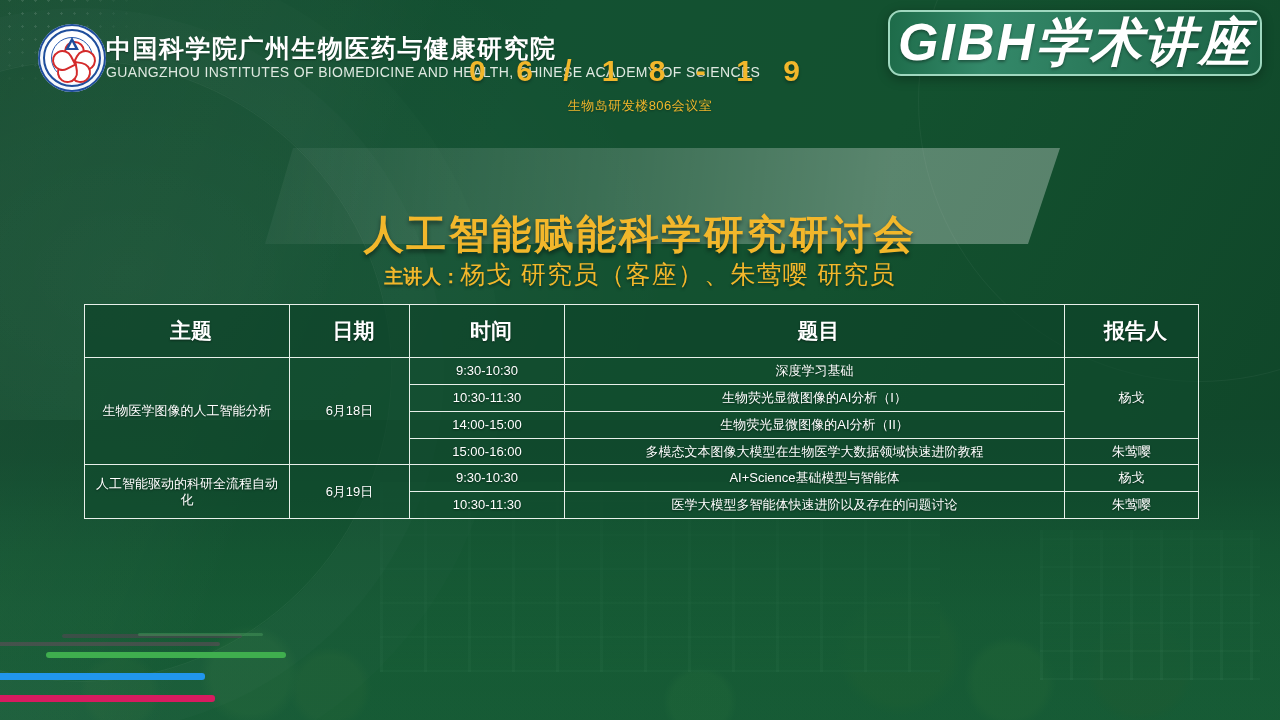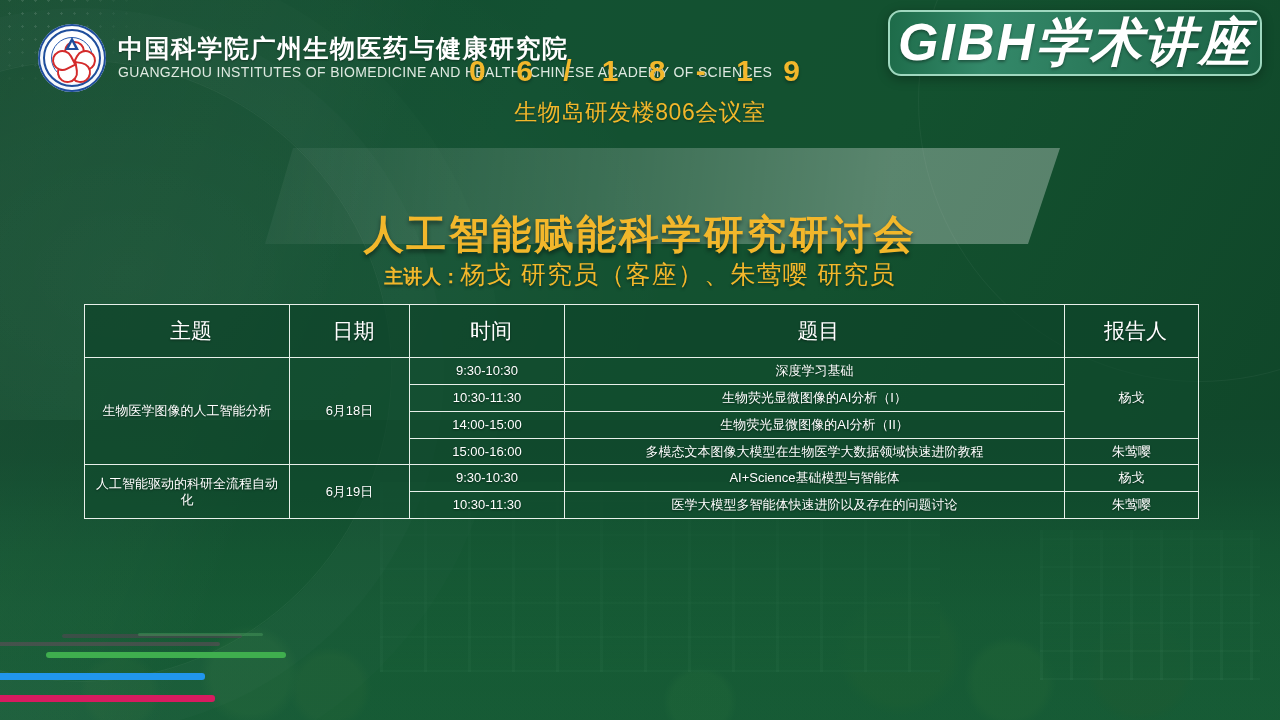--- a/index.html
+++ b/index.html
@@ -66,21 +66,21 @@
   .arcs2{
     position:absolute;right:-200px;top:-180px;width:560px;height:560px;border-radius:50%;
     border:1px solid rgba(255,255,255,.045);
   }
   .sweep{
     position:absolute;left:-120px;top:0;width:700px;height:720px;
     background:linear-gradient(100deg, rgba(255,255,255,.035) 0%, rgba(255,255,255,.015) 48%, rgba(255,255,255,0) 60%);
     transform:skewX(-12deg);
   }
   
-  .logo-wrap{position:absolute;left:38px;top:24px;display:flex;align-items:center;gap:12px;}
+  .logo-wrap{position:absolute;left:38px;top:24px;display:flex;align-items:center;gap:0;}
   .logo-mark{position:relative;width:68px;height:68px;border-radius:50%;
     background:radial-gradient(circle at 50% 46%, #ffffff 0 56%, #f4f7fb 57% 68%, #ffffff 69% 100%);
     box-shadow:inset 0 0 0 2px #1f4e9c;}
   .logo-ring{position:absolute;inset:5px;border-radius:50%;border:2.5px solid #1f4e9c;}
   .logo-ring2{position:absolute;inset:13px;border-radius:50%;border:1.5px solid #2a5cb0;background:#fff;}
   .petals{position:absolute;inset:17px;}
   .petal{position:absolute;width:17px;height:17px;border:2.4px solid #d42b2b;border-radius:50% 50% 50% 0;background:#fff;}
   .pt1{top:0;left:9px;transform:rotate(-45deg);}
   .pt2{top:9px;left:20px;transform:rotate(27deg);}
   .pt3{top:21px;left:15px;transform:rotate(99deg);}
@@ -98,21 +98,21 @@
     position:absolute;right:18px;top:10px;width:370px;height:62px;border-radius:13px;
     background:linear-gradient(95deg,#1d6b49 0%,#34896a 26%,#2b7a5b 55%,#1b6345 100%);
     border:2px solid #9fd8bf;display:flex;align-items:center;justify-content:center;
     box-shadow:0 3px 12px rgba(0,0,0,.3);
   }
   .badge span{color:#fff;font-size:52px;font-weight:700;font-style:italic;letter-spacing:2px;
     text-shadow:0 2px 3px rgba(0,0,0,.35);}
   .date-block{position:absolute;left:0;right:0;top:54px;text-align:center;}
   .date-main{color:#f2b72b;font-size:30px;font-weight:700;letter-spacing:11px;
     text-shadow:0 2px 3px rgba(0,0,0,.3);}
-  .date-sub{color:#f2b72b;font-size:23px;margin-top:9px;letter-spacing:.5px;
+  .date-sub{color:#f2b72b;font-size:13px;margin-top:9px;letter-spacing:.5px;
     text-shadow:0 1px 2px rgba(0,0,0,.3);}
   
   .banner{
     position:absolute;left:265px;top:148px;width:795px;height:96px;
     background:linear-gradient(96deg, rgba(255,255,255,.04) 0%, rgba(255,255,255,.17) 42%, rgba(255,255,255,.30) 78%, rgba(255,255,255,.30) 100%);
     -webkit-clip-path:polygon(28px 0, 100% 0, calc(100% - 32px) 100%, 0 100%);
             clip-path:polygon(28px 0, 100% 0, calc(100% - 32px) 100%, 0 100%);
   }
   .title{
     position:absolute;left:0;right:0;top:168px;text-align:center;
@@ -131,21 +131,21 @@
     width:100%;border-collapse:collapse;table-layout:fixed;
     color:#ffffff;
   }
   table.sched th, table.sched td{
     border:1.5px solid #e8f0ea;
     text-align:center;vertical-align:middle;
     padding:5px 6px;line-height:1.22;
     text-shadow:0 1px 2px rgba(0,0,0,.45);
     background:rgba(16,74,45,.62);
   }
-  table.sched th{font-size:21px;font-weight:400;height:42px;background:rgba(14,68,41,.72);padding-left:14px;}
+  table.sched th{font-size:21px;font-weight:700;height:42px;background:rgba(14,68,41,.72);padding-left:14px;}
   table.sched td{font-size:13px;}
   td.theme{font-size:20px;}
   td.time{font-size:18.5px;}
   td.topic{font-size:20px;}
   td.who{font-size:20px;}
   .c-theme{width:205px;}
   .c-date{width:120px;}
   .c-time{width:155px;}
   .c-topic{width:500px;}
   .c-who{width:134px;}

